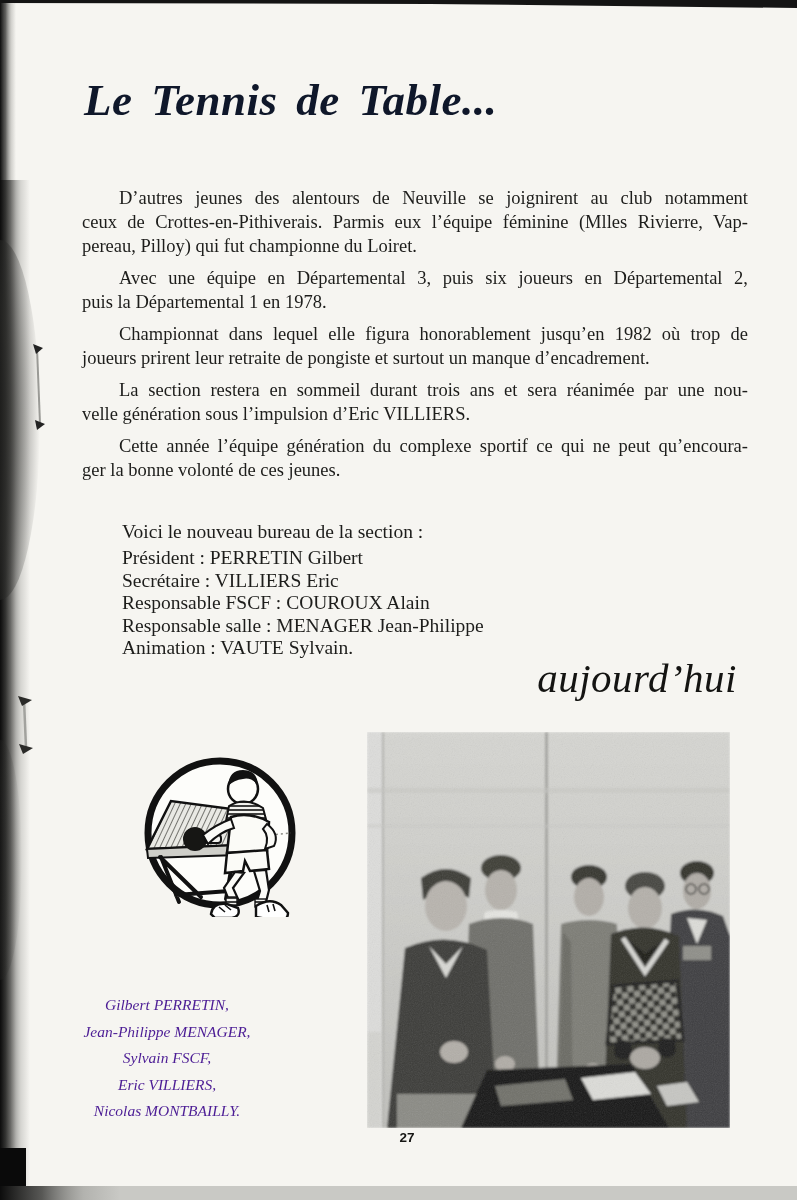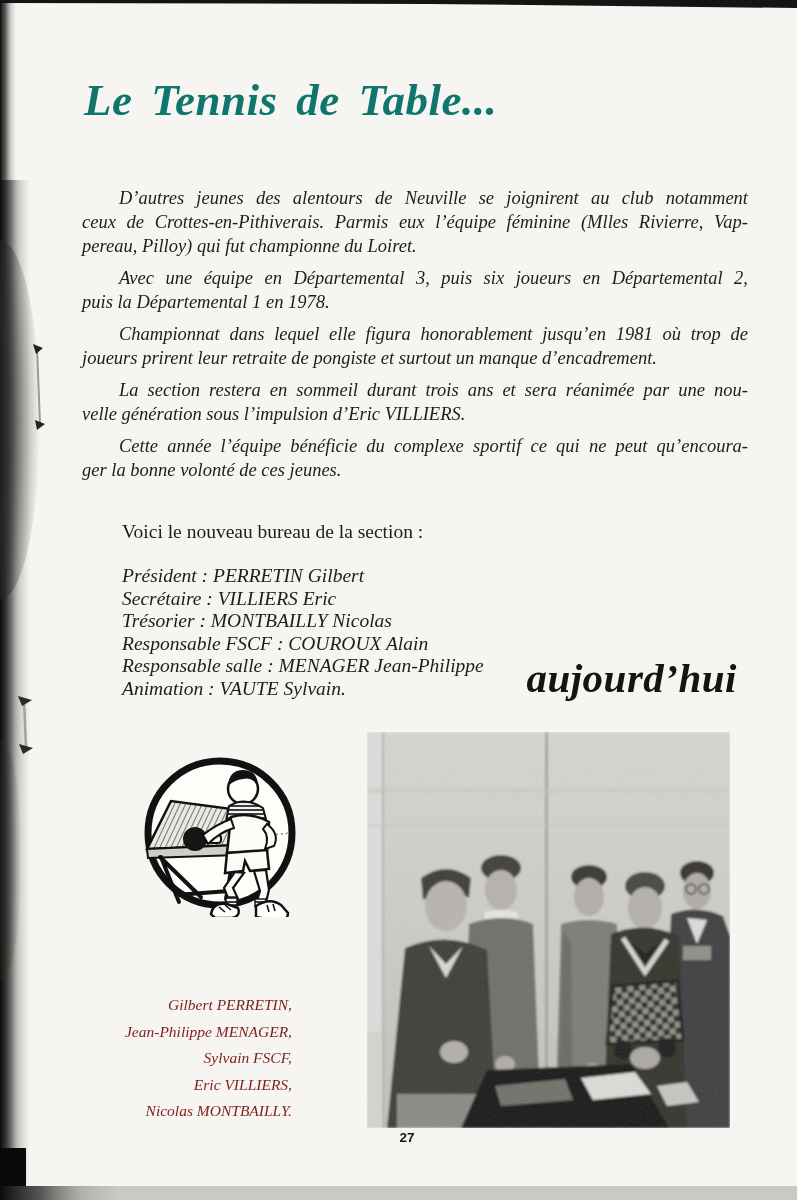--- a/index.html
+++ b/index.html
@@ -5,39 +5,39 @@
   html,body{margin:0;padding:0;background:#8a8a88;}
   .page{
     position:relative;width:797px;height:1200px;overflow:hidden;
     background:#f6f5f1;color:#1d1d1b;
     font-family:"Liberation Serif","DejaVu Serif",serif;
   }
   
   .title{
     position:absolute;left:84px;top:74px;
     font-size:45px;font-weight:bold;font-style:italic;
-    letter-spacing:.5px;word-spacing:7px;color:#0f766e;
+    letter-spacing:.5px;word-spacing:7px;color:#0f172a;
   }
   .body-text{position:absolute;left:82px;top:186px;width:666px;
-    font-size:18.5px;line-height:24px;font-style:italic;}
+    font-size:18.5px;line-height:24px;}
   .para{margin:0 0 8px 0;}
   .p-line{text-align:justify;text-align-last:justify;}
   .p-line.first{text-indent:37px;}
   .p-line.last{text-align-last:left;}
   .bureau{position:absolute;left:122px;top:520px;font-size:19.5px;line-height:24px;}
-  .bureau-members{margin-top:21px;line-height:22.5px;font-style:italic;}
+  .bureau-members{margin-top:3px;line-height:22.5px;}
   .subheading{
     position:absolute;top:654px;right:60px;
-    font-size:41px;font-weight:bold;font-style:italic;color:#141412;
+    font-size:41px;font-weight:normal;font-style:italic;color:#141412;
     letter-spacing:.5px;
     margin-left:36px;
   }
   .caption{
     position:absolute;top:992px;right:505px;width:250px;
-    text-align:right;font-style:italic;font-size:15.5px;line-height:26.5px;color:#7f1d1d;
+    text-align:center;font-style:italic;font-size:15.5px;line-height:26.5px;color:#4c1d95;
   }
   .pagenum{
     position:absolute;top:1130px;left:390px;width:34px;text-align:center;
     font-family:"Liberation Sans","DejaVu Sans",sans-serif;
     font-weight:bold;font-size:13.5px;color:#161614;
   }
   
   .illustration{position:absolute;left:139px;top:749px;width:164px;height:168px;}
   .photo{position:absolute;left:367px;top:732px;width:363px;height:396px;}
   .scan-overlay{position:absolute;left:0;top:0;width:797px;height:1200px;pointer-events:none;}
@@ -53,39 +53,38 @@
     <div class="para">
       <div class="p-line first">D’autres jeunes des alentours de Neuville se joignirent au club notamment</div>
       <div class="p-line">ceux de Crottes-en-Pithiverais. Parmis eux l’équipe féminine (Mlles Rivierre, Vap-</div>
       <div class="p-line last">pereau, Pilloy) qui fut championne du Loiret.</div>
     </div>
     <div class="para">
       <div class="p-line first">Avec une équipe en Départemental 3, puis six joueurs en Départemental 2,</div>
       <div class="p-line last">puis la Départemental 1 en 1978.</div>
     </div>
     <div class="para">
-      <div class="p-line first">Championnat dans lequel elle figura honorablement jusqu’en 1981 où trop de</div>
+      <div class="p-line first">Championnat dans lequel elle figura honorablement jusqu’en 1982 où trop de</div>
       <div class="p-line last">joueurs prirent leur retraite de pongiste et surtout un manque d’encadrement.</div>
     </div>
     <div class="para">
       <div class="p-line first">La section restera en sommeil durant trois ans et sera réanimée par une nou-</div>
       <div class="p-line last">velle génération sous l’impulsion d’Eric VILLIERS.</div>
     </div>
     <div class="para">
-      <div class="p-line first">Cette année l’équipe bénéficie du complexe sportif ce qui ne peut qu’encoura-</div>
+      <div class="p-line first">Cette année l’équipe génération du complexe sportif ce qui ne peut qu’encoura-</div>
       <div class="p-line last">ger la bonne volonté de ces jeunes.</div>
     </div>
   </div>
 
   <div class="bureau">
     <div>Voici le nouveau bureau de la section :</div>
     <div class="bureau-members">
       <div>Président : PERRETIN Gilbert</div>
       <div>Secrétaire : VILLIERS Eric</div>
-      <div>Trésorier : MONTBAILLY Nicolas</div>
       <div>Responsable FSCF : COUROUX Alain</div>
       <div>Responsable salle : MENAGER Jean-Philippe</div>
       <div>Animation : VAUTE Sylvain.</div>
     </div>
   </div>
 
   <div class="subheading">aujourd’hui</div>
 
   <div class="illustration">
     <svg width="164" height="168" viewBox="0 0 164 168">

